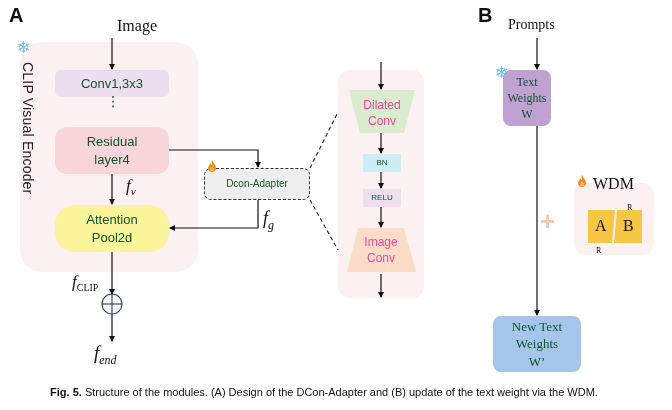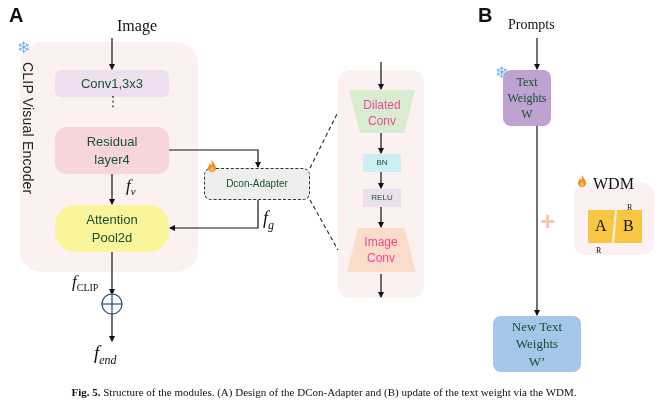--- a/index.html
+++ b/index.html
@@ -15,21 +15,21 @@
   .attention { left: 55px; top: 205px; width: 114px; height: 47px; background: #faf49a; border-radius: 20px; }
   .enc-label { left: 16px; top: 62px; width: 20px; height: 200px; writing-mode: vertical-rl; font-size: 14px; color: #222; letter-spacing: 0.2px; }
   .dcon { left: 204px; top: 168px; width: 106px; height: 32px; background: #eeeeee; border: 1.5px dashed #333; border-radius: 7px; box-sizing: border-box; font-size: 10px; }
   .detail-bg { left: 338px; top: 70px; width: 86px; height: 228px; background: #fbf1f1; border-radius: 12px; }
   .bn { left: 363px; top: 154px; width: 38px; height: 18px; background: #cdeef5; font-size: 8px; }
   .relu { left: 363px; top: 189px; width: 38px; height: 18px; background: #eddff0; font-size: 8px; }
   .trap-text { position: absolute; text-align: center; font-size: 12px; color: #ec4899; line-height: 1.35; }
   .text-w { left: 503px; top: 70px; width: 48px; height: 56px; background: #bfa1d2; border-radius: 8px; font-family: "Liberation Serif", serif; font-size: 12px; }
   .new-w { left: 493px; top: 316px; width: 88px; height: 56px; background: #a3c6ea; border-radius: 8px; font-family: "Liberation Serif", serif; font-size: 13px; }
   .wdm-bg { left: 574px; top: 183px; width: 80px; height: 72px; background: #fbf1f1; border-radius: 12px; }
-  .caption { left: 0; top: 386px; width: 648px; text-align: center; font-family: Liberation Serif, serif; font-size: 11px; color: #111; }
+  .caption { left: 0; top: 386px; width: 648px; text-align: center; font-family: Liberation Sans, sans-serif; font-size: 11px; color: #111; }
   .caption b { font-weight: bold; }
   svg.overlay { position: absolute; left: 0; top: 0; }
   .snow { position: absolute; font-size: 16px; color: #6ab8ee; line-height: 1; }
   .flame { position: absolute; width: 8px; height: 12px; }
 </style>
 </head>
 <body>
 
 <div class="abs panel-letter" style="left:9px; top:4px;">A</div>
 <div class="abs serif" style="left:90px; top:17px; font-size:16px;margin-left:27px;">Image</div>

